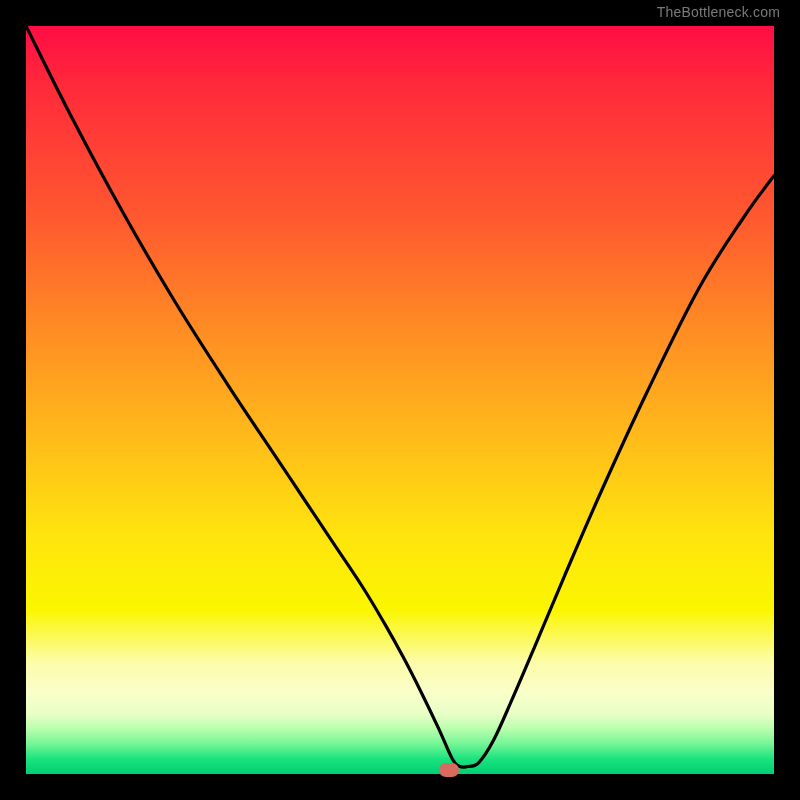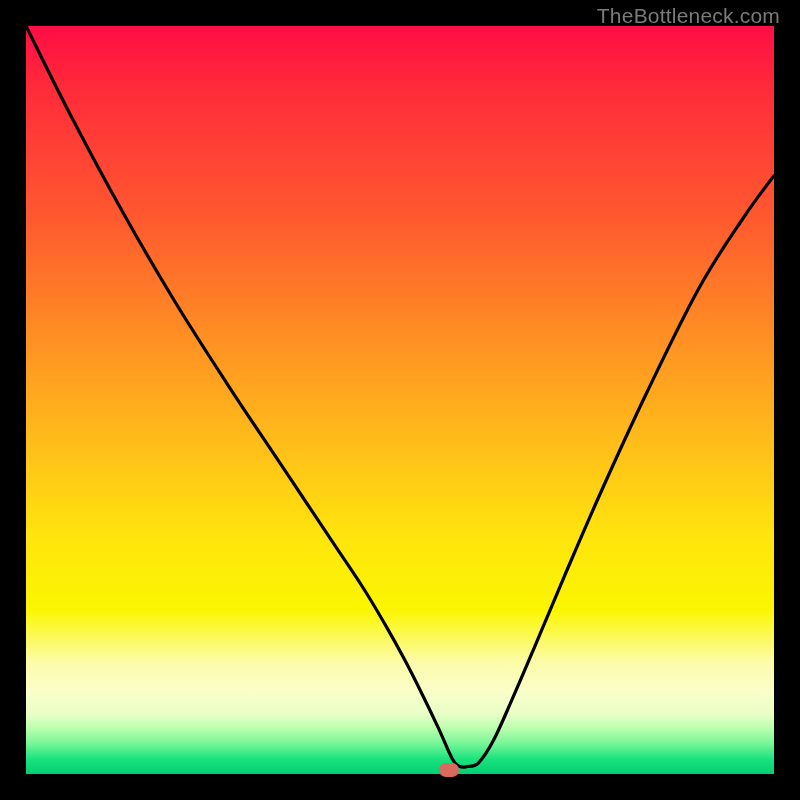--- a/index.html
+++ b/index.html
@@ -56,21 +56,21 @@
     height: 14px;
     border-radius: 7px / 7px;
     background: #d86a5e;
     transform: translate(-50%, -50%);
   }
   .watermark {
     position: absolute;
     top: 4px;
     right: 20px;
     color: #7a7a7a;
-    font-size: 21px;
+    font-size: 14px;
     letter-spacing: 0.2px;
     font-weight: 500;
   }
 </style>
 </head>
 <body>
 
 <div class="frame">
 
   <div class="plot">

